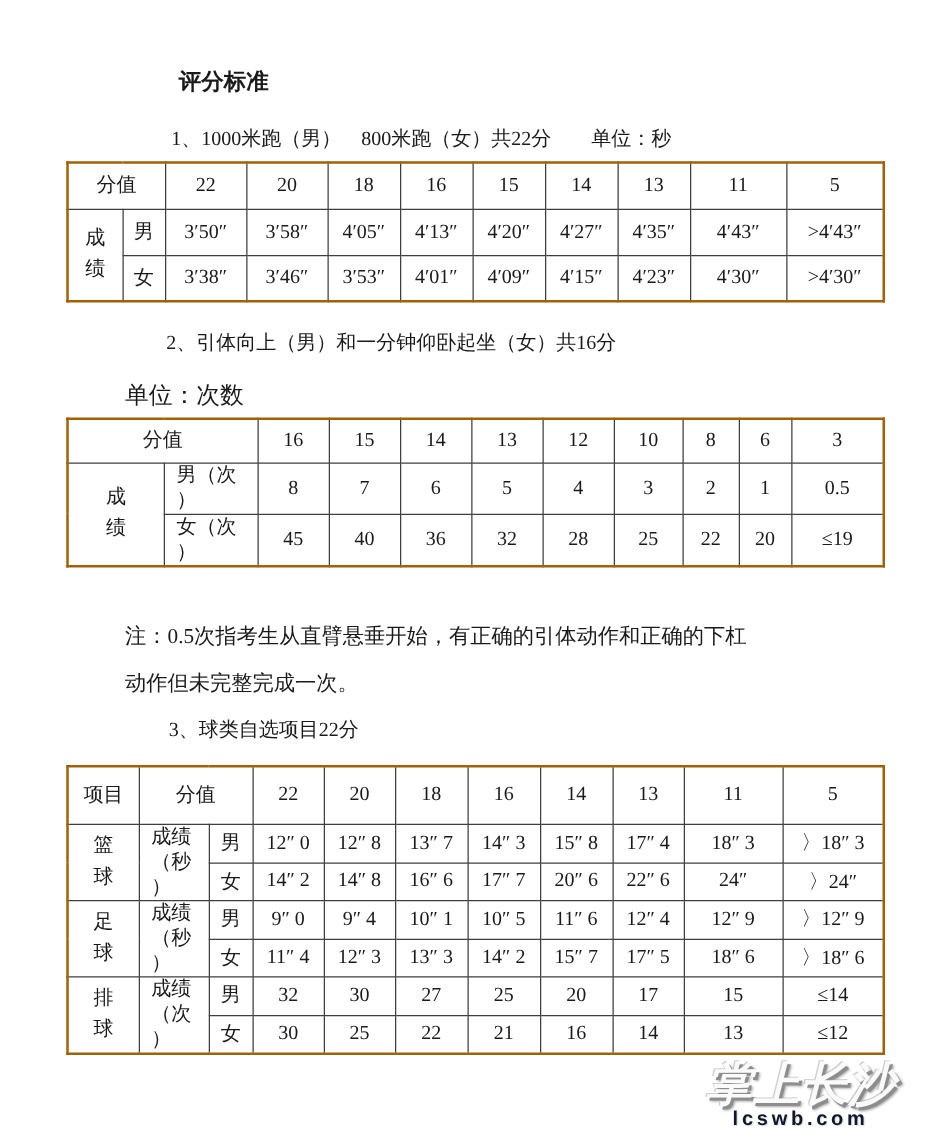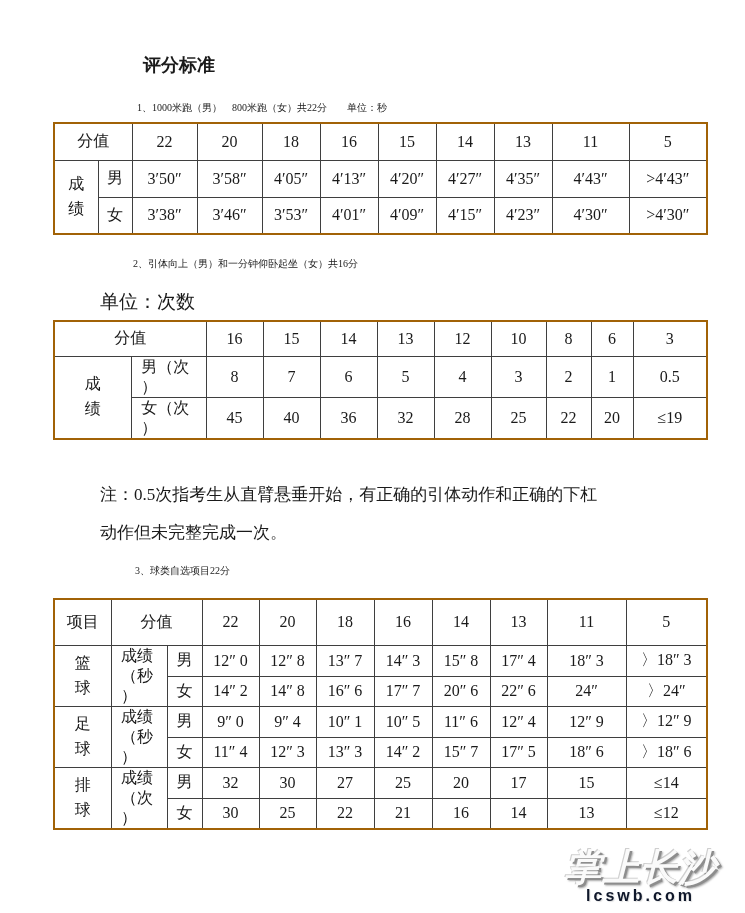--- a/index.html
+++ b/index.html
@@ -9,21 +9,21 @@
     background:#ffffff;
     color:#1a1a1a;
     font-family:"Liberation Serif","DejaVu Serif",serif;
     overflow:hidden;
   }
   .doc-title{
     margin:53px 0 0 143px;
     font-size:18px;font-weight:bold;
     font-family:"Liberation Sans","DejaVu Sans",sans-serif;
   }
-  .sec-heading{margin:0;font-size:10px;}
+  .sec-heading{margin:0;font-size:16px;}
   .sec1{margin:24px 0 7px 137px;}
   .sec2{margin:22px 0 0 133px;}
   .unit-line{margin:18px 0 5px 100px;font-size:19px;}
   .note{margin:0;font-size:17px;line-height:38px;}
   .note-1{margin:36px 0 0 100px;}
   .note-2{margin:0 0 0 100px;}
   .sec3{margin:0 0 8px 135px;line-height:38px;}
 
   table.t{
     border-collapse:collapse;

